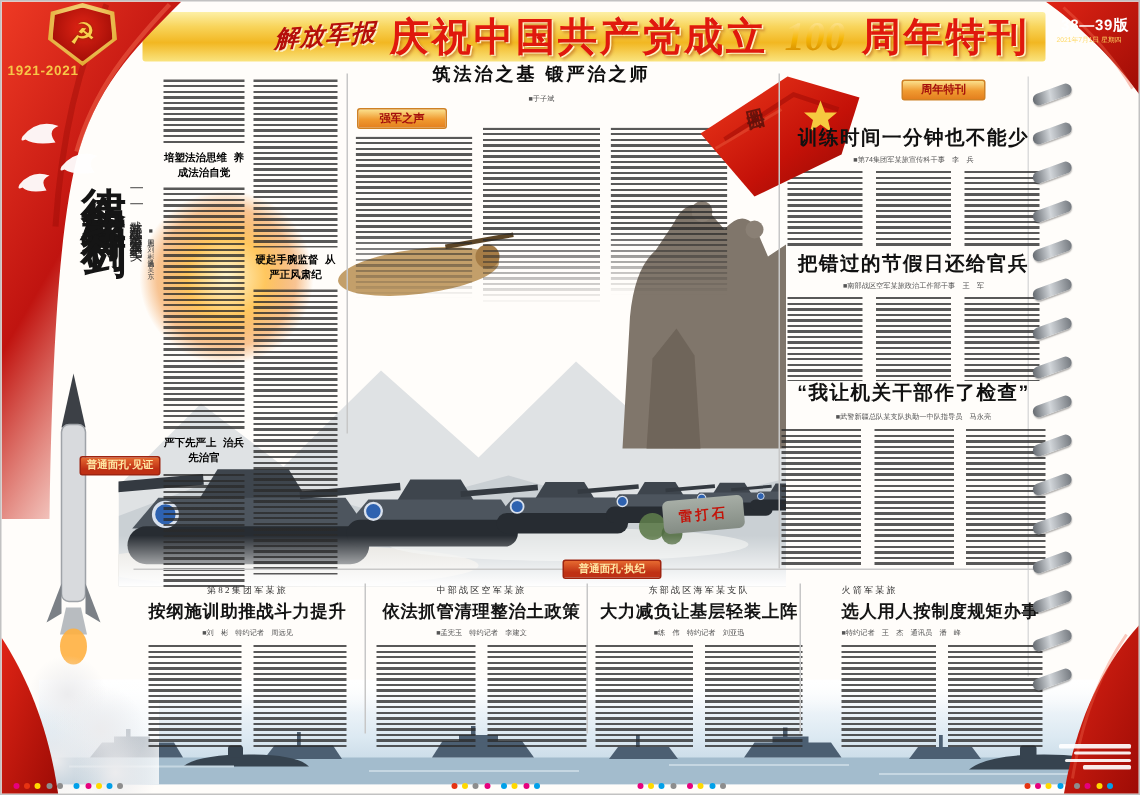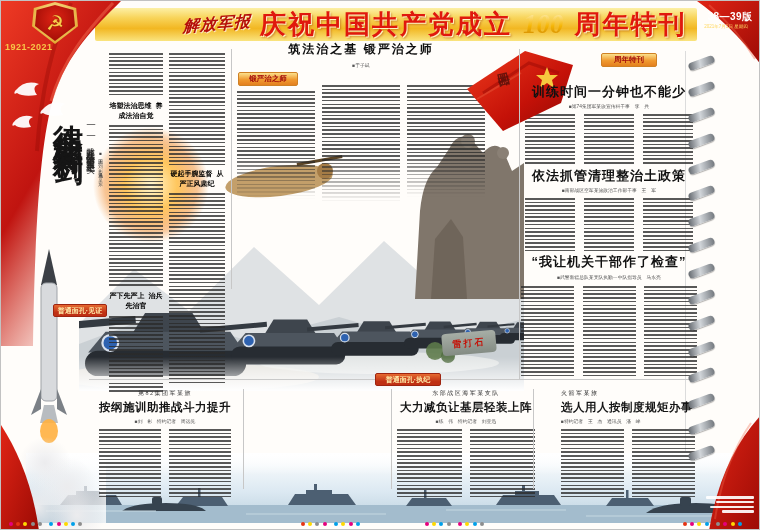--- a/index.html
+++ b/index.html
@@ -267,41 +267,41 @@
     <div class="greek" style="height:76px;"></div>
   </div>
   <div class="abs" style="left:168px;top:52px;width:56px;z-index:3;">
     <div class="greek" style="height:112px;"></div>
     <div class="subhead">硬起手腕监督 从严正风肃纪</div>
     <div class="greek" style="height:190px;"></div>
   </div>
 
   <div class="abs c-title nowrap" style="left:228px;top:40px;width:264px;text-align:center;z-index:5;">筑法治之基 锻严治之师</div>
   <div class="abs byline" style="left:228px;top:58px;width:264px;text-align:center;z-index:5;">■于子斌</div>
-  <div class="abs label-gold" style="left:237px;top:71px;width:58px;">锻严治之师</div>
+  <div class="abs label-gold" style="left:237px;top:71px;width:58px;">强军之声</div>
   <div class="abs greek fadeb" style="left:236px;top:90px;width:78px;height:108px;z-index:3;"></div>
   <div class="abs greek fadeb" style="left:321px;top:84px;width:78px;height:118px;z-index:3;"></div>
   <div class="abs greek fadeb" style="left:406px;top:84px;width:78px;height:112px;z-index:3;"></div>
 
   <div class="abs vrule" style="left:230px;top:48px;height:240px;"></div>
   <div class="abs vrule" style="left:518px;top:48px;height:330px;"></div>
   <div class="abs hrule" style="left:88px;top:378px;width:600px;"></div>
   <div class="abs page-edge"></div>
 
   <div class="abs label-gold" style="left:600px;top:52px;width:54px;">周年特刊</div>
 
   <div class="abs nowrap r-title" style="left:522px;top:82px;width:172px;text-align:center;z-index:5;">训练时间一分钟也不能少</div>
   <div class="abs byline nowrap" style="left:522px;top:99px;width:172px;text-align:center;z-index:5;">■第74集团军某旅宣传科干事　李　兵</div>
   <div class="abs cols" style="left:524px;top:108px;width:168px;z-index:3;">
     <div class="greek" style="width:50px;height:52px;"></div>
     <div class="greek" style="width:50px;height:52px;"></div>
     <div class="greek" style="width:50px;height:52px;"></div>
   </div>
 
-  <div class="abs nowrap r-title" style="left:522px;top:166px;width:172px;text-align:center;z-index:5;">依法抓管清理整治土政策</div>
+  <div class="abs nowrap r-title" style="left:522px;top:166px;width:172px;text-align:center;z-index:5;">把错过的节假日还给官兵</div>
   <div class="abs byline nowrap" style="left:522px;top:183px;width:172px;text-align:center;z-index:5;">■南部战区空军某旅政治工作部干事　王　军</div>
   <div class="abs cols" style="left:524px;top:192px;width:168px;z-index:3;">
     <div class="greek" style="width:50px;height:56px;"></div>
     <div class="greek" style="width:50px;height:56px;"></div>
     <div class="greek" style="width:50px;height:56px;"></div>
   </div>
 
   <div class="abs nowrap r-title" style="left:518px;top:252px;width:180px;text-align:center;z-index:5;">“我让机关干部作了检查”</div>
   <div class="abs byline nowrap" style="left:518px;top:270px;width:180px;text-align:center;z-index:5;">■武警新疆总队某支队执勤一中队指导员　马永亮</div>
   <div class="abs cols" style="left:520px;top:280px;width:176px;z-index:3;">
@@ -312,20 +312,29 @@
 
   <div class="abs label-red" style="left:374px;top:372px;width:64px;">普通面孔·执纪</div>
 
   <div class="abs" style="left:98px;top:388px;width:132px;text-align:center;z-index:3;">
     <div class="kicker nowrap">第82集团军某旅</div>
     <div class="b-title nowrap">按纲施训助推战斗力提升</div>
     <div class="byline nowrap">■刘　彬　特约记者　周远见</div>
     <div class="cols">
         <div class="greek" style="width:62px;height:70px;"></div>
       <div class="greek" style="width:62px;height:70px;"></div>
+      </div>
+  </div>
+  <div class="abs" style="left:250px;top:388px;width:140px;text-align:center;z-index:3;">
+    <div class="kicker nowrap">中部战区空军某旅</div>
+    <div class="b-title nowrap">依法抓管清理整治土政策</div>
+    <div class="byline nowrap">■孟宪玉　特约记者　李建文</div>
+    <div class="cols">
+        <div class="greek" style="width:66px;height:70px;"></div>
+      <div class="greek" style="width:66px;height:70px;"></div>
       </div>
   </div>
   <div class="abs" style="left:396px;top:388px;width:138px;text-align:center;z-index:3;">
     <div class="kicker nowrap">东部战区海军某支队</div>
     <div class="b-title nowrap">大力减负让基层轻装上阵</div>
     <div class="byline nowrap">■练　伟　特约记者　刘亚迅</div>
     <div class="cols">
         <div class="greek" style="width:65px;height:70px;"></div>
       <div class="greek" style="width:65px;height:70px;"></div>
       </div>

